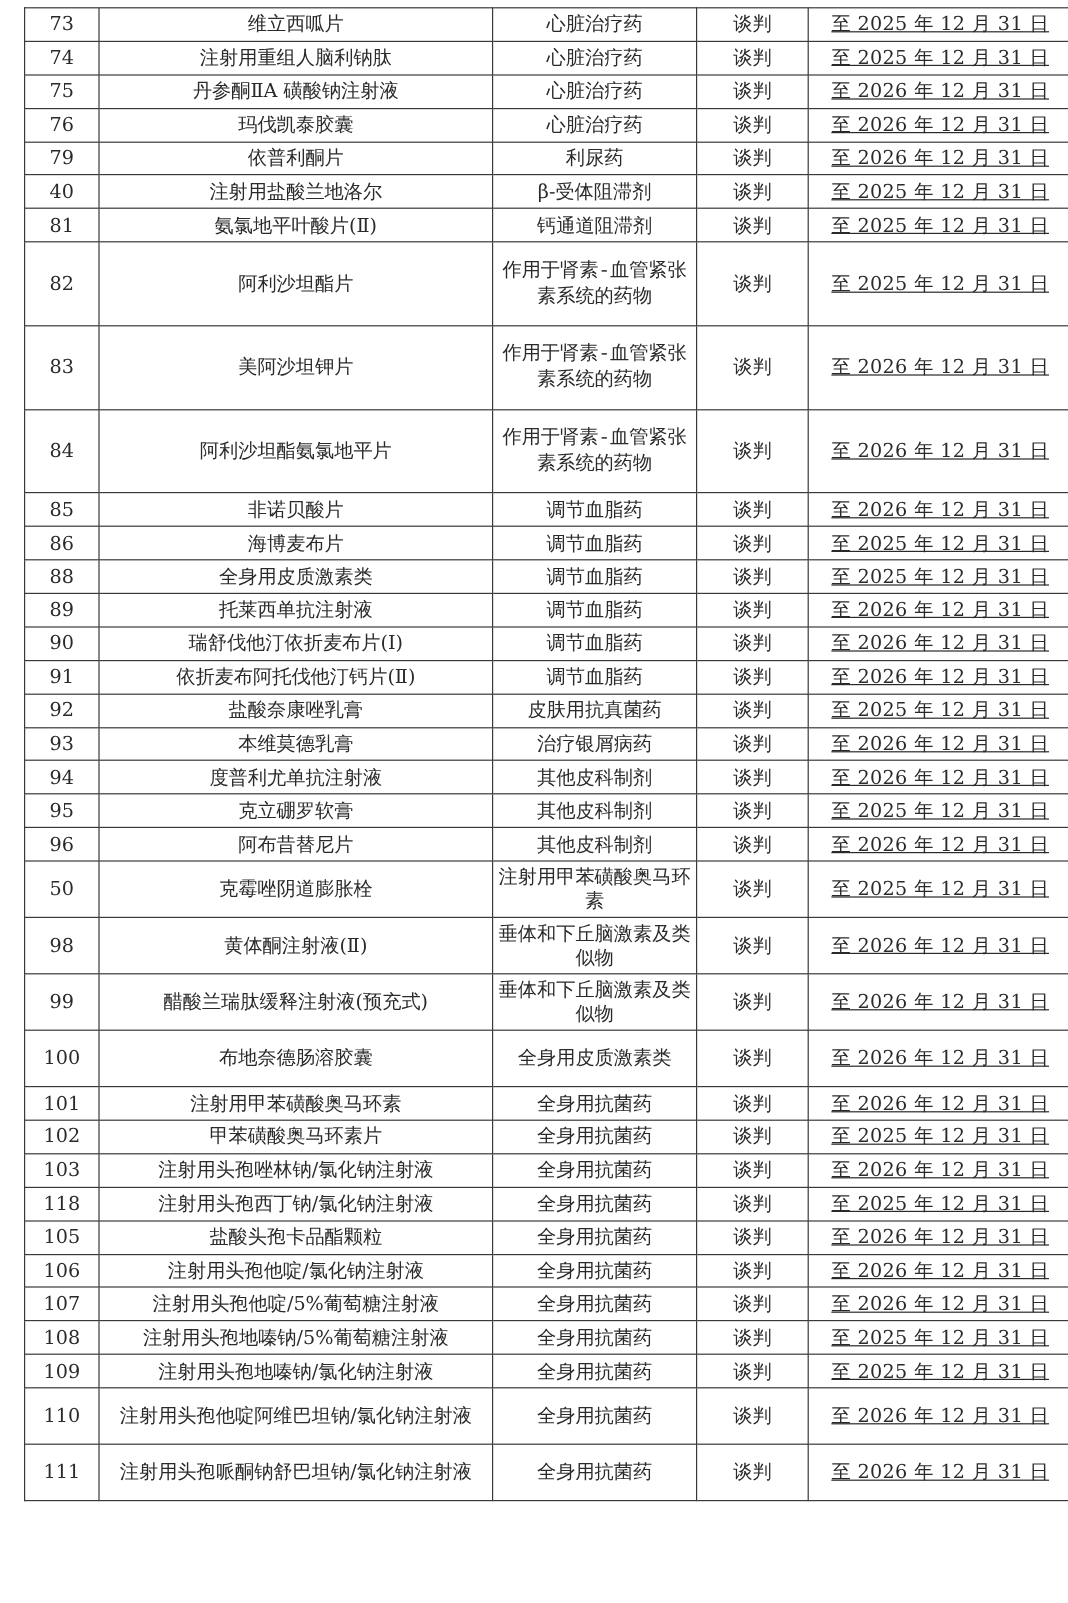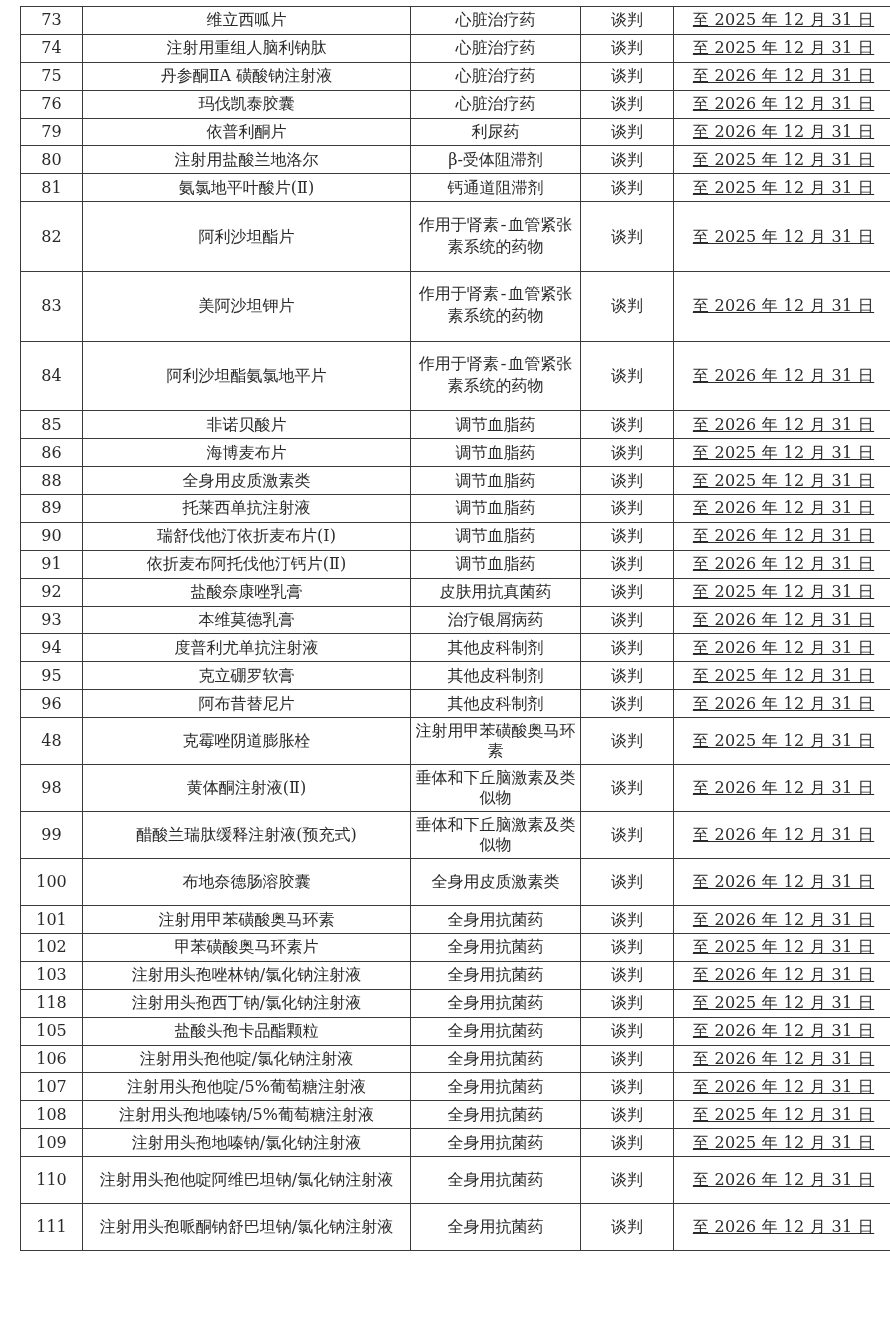--- a/index.html
+++ b/index.html
@@ -81,21 +81,21 @@
 
   <tr class="h1">
     <td class="cell-no">79</td>
     <td class="cell-name">依普利酮片</td>
     <td class="cell-cat">利尿药</td>
     <td class="cell-type">谈判</td>
     <td class="cell-date">至 2026 年 12 月 31 日</td>
   </tr>
 
   <tr class="h1">
-    <td class="cell-no">80</td>
+    <td class="cell-no">40</td>
     <td class="cell-name">注射用盐酸兰地洛尔</td>
     <td class="cell-cat">β-受体阻滞剂</td>
     <td class="cell-type">谈判</td>
     <td class="cell-date">至 2025 年 12 月 31 日</td>
   </tr>
 
   <tr class="h1">
     <td class="cell-no">81</td>
     <td class="cell-name">氨氯地平叶酸片(Ⅱ)</td>
     <td class="cell-cat">钙通道阻滞剂</td>
@@ -210,21 +210,21 @@
 
   <tr class="h1">
     <td class="cell-no">96</td>
     <td class="cell-name">阿布昔替尼片</td>
     <td class="cell-cat">其他皮科制剂</td>
     <td class="cell-type">谈判</td>
     <td class="cell-date">至 2026 年 12 月 31 日</td>
   </tr>
 
   <tr class="h2">
-    <td class="cell-no">48</td>
+    <td class="cell-no">50</td>
     <td class="cell-name">克霉唑阴道膨胀栓</td>
     <td class="cell-cat">注射用甲苯磺酸奥马环素</td>
     <td class="cell-type">谈判</td>
     <td class="cell-date">至 2025 年 12 月 31 日</td>
   </tr>
 
   <tr class="h2">
     <td class="cell-no">98</td>
     <td class="cell-name">黄体酮注射液(Ⅱ)</td>
     <td class="cell-cat">垂体和下丘脑激素及类似物</td>

